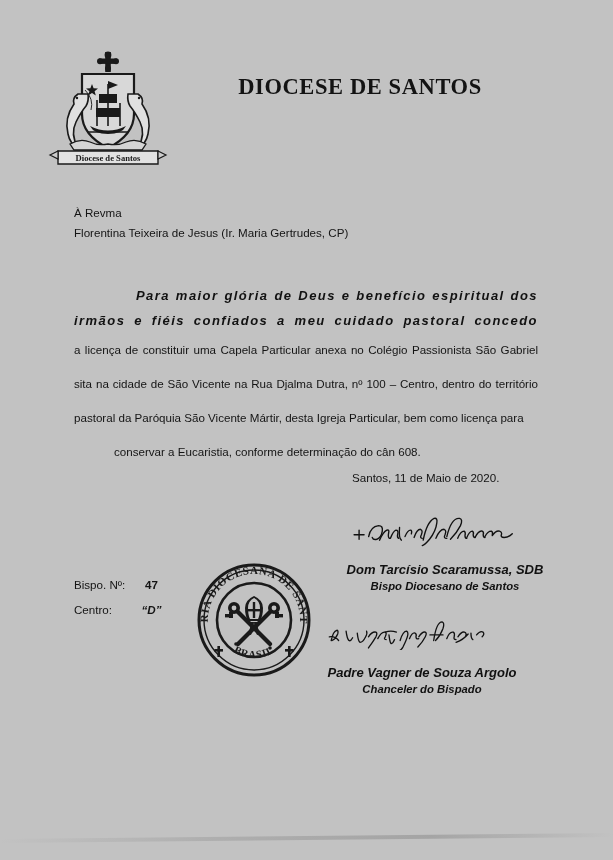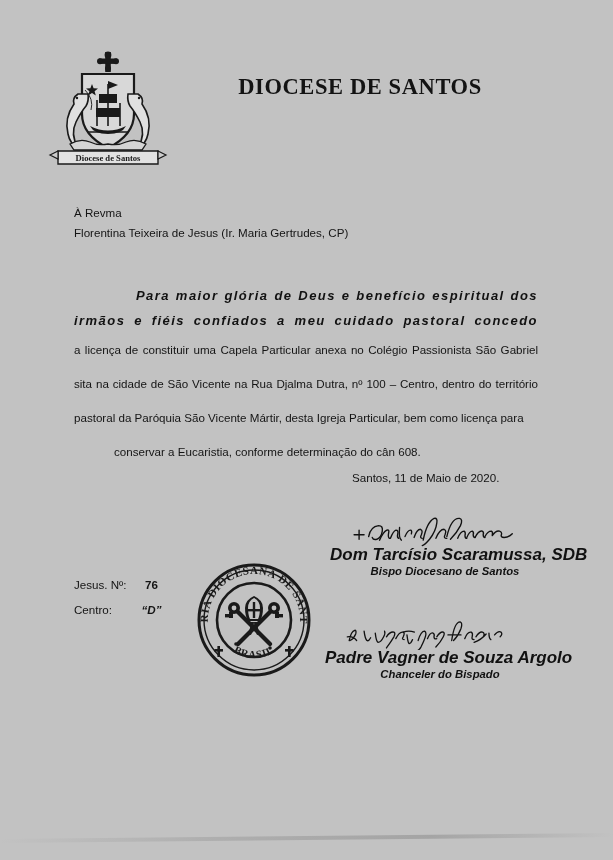--- a/index.html
+++ b/index.html
@@ -103,36 +103,37 @@
     white-space: nowrap;
   }
 
   
   .sig-block {
     position: absolute;
     text-align: center;
     width: 230px;
   }
   .sig-bishop { left: 330px; top: 515px; }
-  .sig-chancellor { left: 325px; top: 618px; }
+  .sig-chancellor { left: 307px; top: 618px; }
 
   .sig-scribble {
     height: 34px;
     position: relative;
     margin-bottom: -2px;
   }
   .sig-scribble svg { display: block; margin: 0 auto; }
 
   .sig-name {
-    font-size: 17px;
+    font-size: 13px;
     font-style: italic;
     font-weight: bold;
     line-height: 16px;
     color: #111;
     white-space: nowrap;
+    margin-top: 15px;
   }
   .sig-role {
     font-size: 11.3px;
     font-style: italic;
     font-weight: bold;
     line-height: 16px;
     color: #111;
     white-space: nowrap;
   }
 
@@ -303,22 +304,22 @@
           <path d="M168 18 q4 -5 7 -3 q2 2 -1 5"></path>
         </g>
       </svg>
     </div>
     <div class="sig-name">Padre Vagner de Souza Argolo</div>
     <div class="sig-role">Chanceler do Bispado</div>
   </div>
 
   <div class="protocol">
     <div class="row">
-      <span class="lab">Jesus. Nº:</span>
-      <span class="val">76</span>
+      <span class="lab">Bispo. Nº:</span>
+      <span class="val">47</span>
     </div>
     <div class="row">
       <span class="lab">Centro:</span>
       <span class="val quoted">“D”</span>
     </div>
   </div>
 
   <div class="seal">
     <svg viewBox="0 0 116 116" width="116" height="116" aria-hidden="true">
       <defs>

